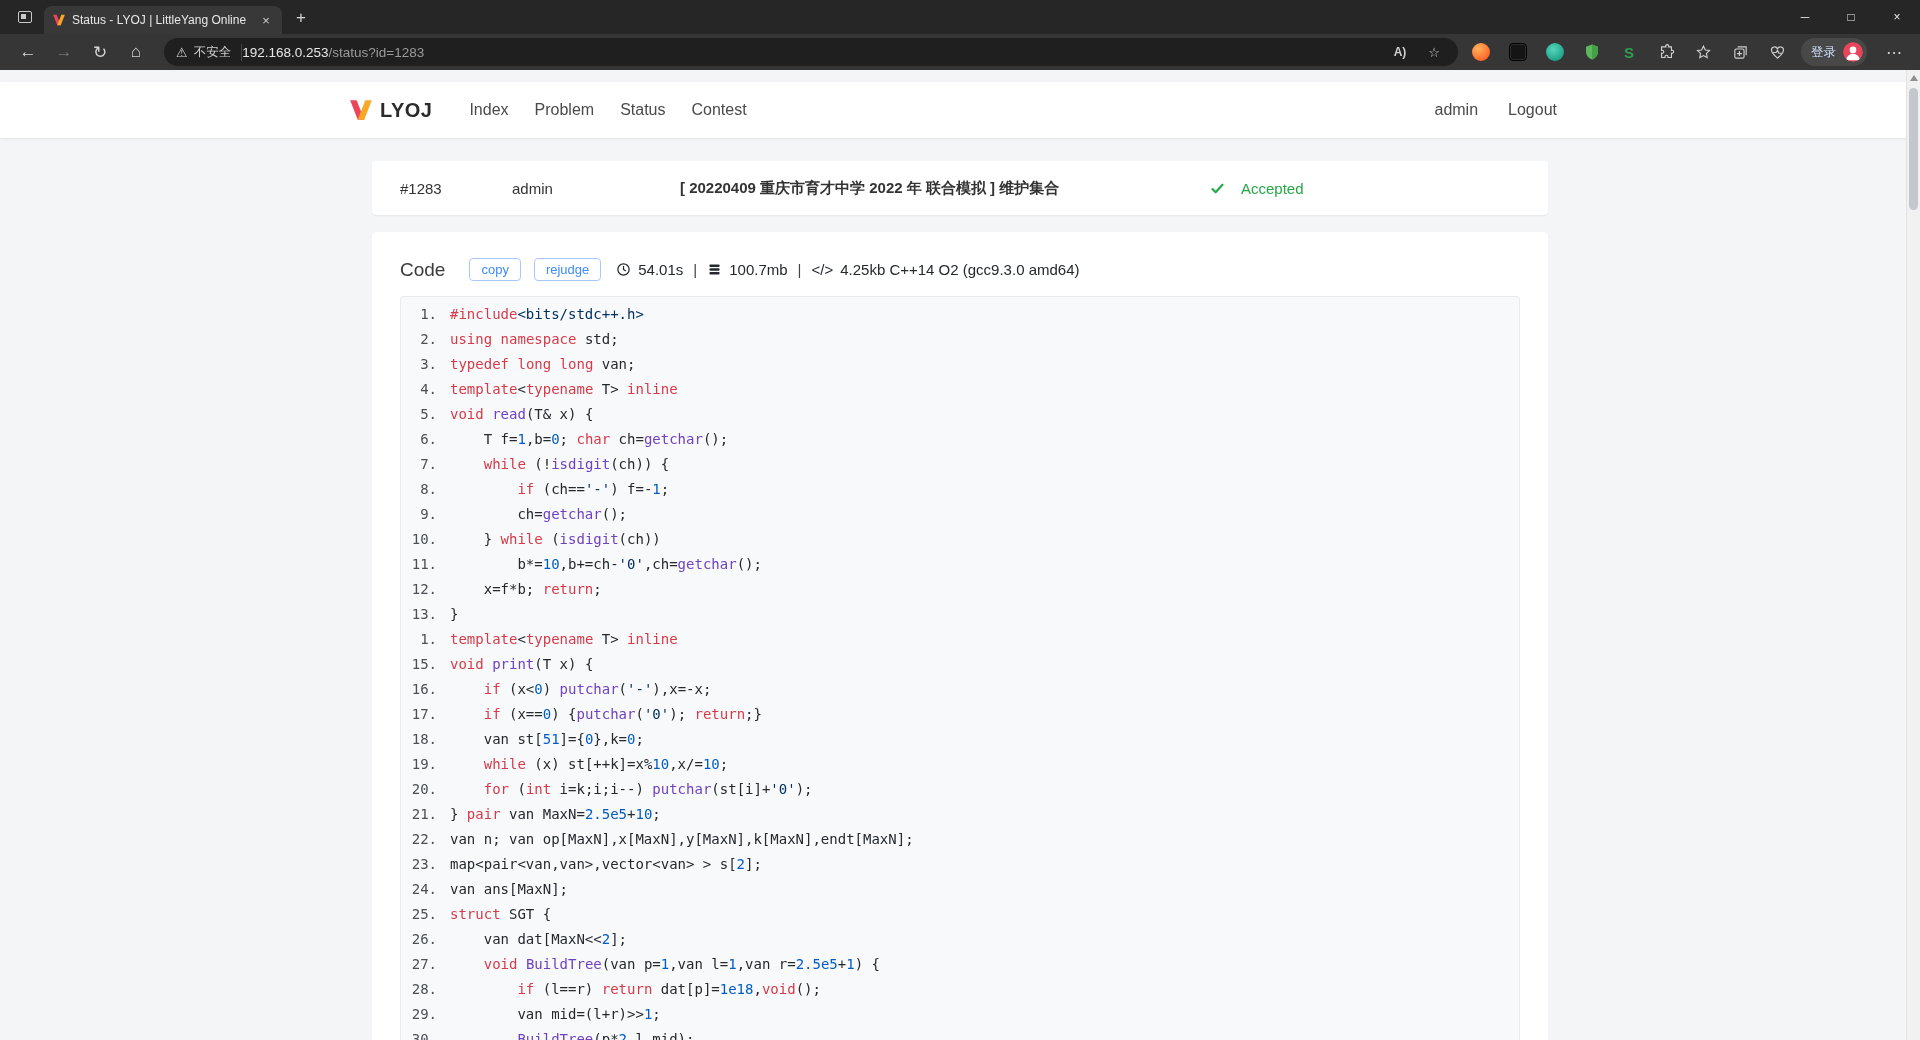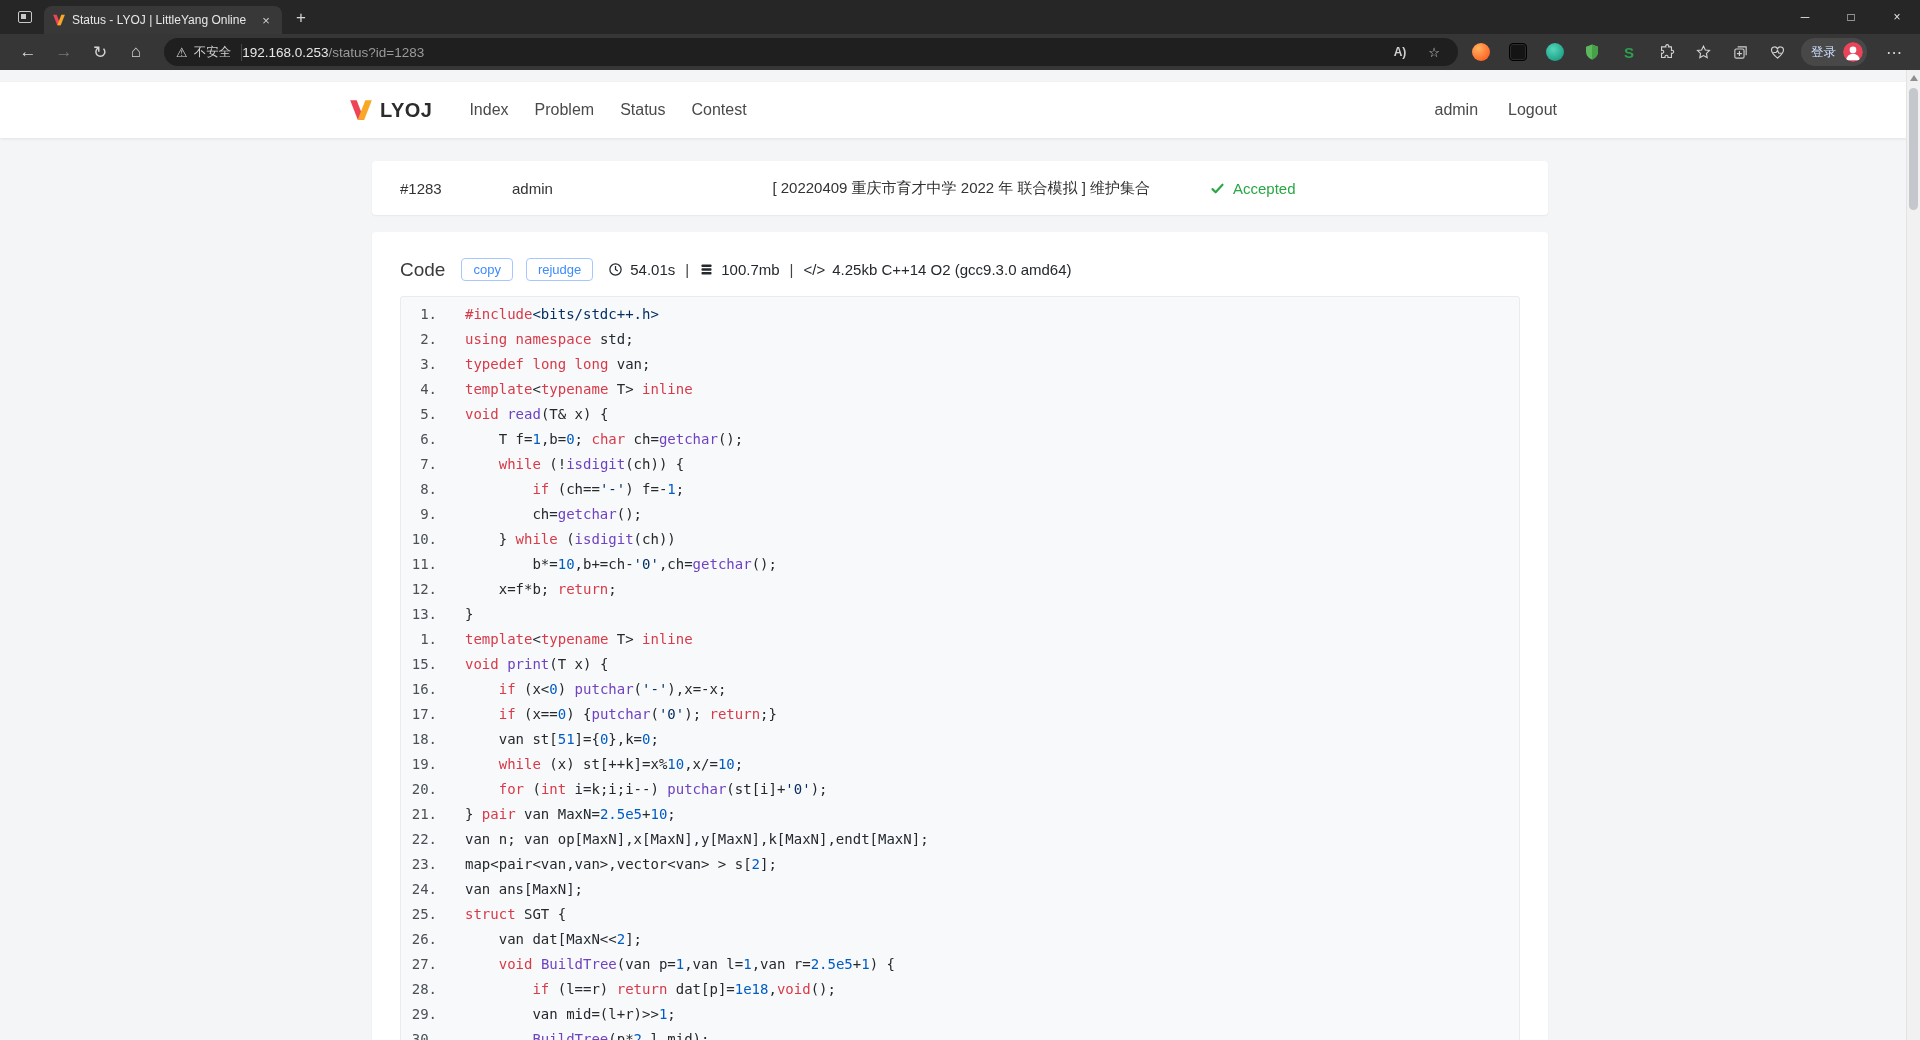--- a/index.html
+++ b/index.html
@@ -52,35 +52,35 @@
   .main-nav { display: flex; align-items: center; margin-left: 24px; }
   .nav-link { font-size: 16px; color: #4a4a4a; padding: 6px 13px; cursor: pointer; }
   .header-right { margin-left: auto; display: flex; align-items: center; }
   .header-right .nav-link { padding: 6px 15px; }
 
   .main { width: 1176px; margin: 0 auto; }
 
   .status-card { margin-top: 23px; height: 54px; background: #fff; border-radius: 4px; box-shadow: 0 1px 2px rgba(0,0,0,0.06); display: flex; align-items: center; padding: 0 28px; font-size: 15px; color: #333; }
   .col-id { width: 112px; flex: none; }
   .col-user { width: 168px; flex: none; }
-  .col-title { flex: 1; text-align: right; padding-right: 40px; color: #333; }
-  .col-verdict { width: 330px; flex: none; padding-left: 20px; display: flex; align-items: center; gap: 8px; color: var(--verdict-green, #28a745); }
+  .col-title { flex: 1; text-align: left; padding-right: 40px; color: #333; font-weight: bold; }
+  .col-verdict { width: 330px; flex: none; padding-left: 20px; display: flex; align-items: center; gap: 16px; color: var(--verdict-green, #28a745); }
 
   .code-card { margin-top: 17px; background: #fff; border-radius: 4px 4px 0 0; box-shadow: 0 1px 2px rgba(0,0,0,0.06); padding: 26px 28px; height: 900px; }
   .code-head { display: flex; align-items: center; }
-  .code-title { font-size: 19px; color: #3a3a3a; margin-right: 16px; }
+  .code-title { font-size: 19px; color: #3a3a3a; margin-right: 24px; }
   .btn-outline { font-size: 13px; color: var(--btn-blue, #3d8bfd); background: #fff; border: 1px solid #a6c8ff; border-radius: 4px; padding: 3px 11px; margin-right: 13px; cursor: pointer; font-family: inherit; }
   .code-meta { display: flex; align-items: center; font-size: 15px; color: #24292e; gap: 7px; margin-left: 2px; }
   .meta-sep { color: #444; margin: 0 3px; }
   .meta-icon { display: flex; align-items: center; }
 
   .code-block { margin-top: 15px; background: #f8f9fa; border: 1px solid #e9ecef; border-radius: 3px; padding: 5px 0 12px 4px; font-family: "DejaVu Sans Mono", "Liberation Mono", monospace; font-size: 14px; overflow: hidden; }
   .code-line { display: flex; height: 25px; line-height: 25px; white-space: pre; }
   .ln { width: 32px; flex: none; text-align: right; color: #4a5056; }
-  .code-text { margin-left: 28px; color: var(--tok-plain, #24292e); }
+  .code-text { margin-left: 13px; color: var(--tok-plain, #24292e); }
   .tok-k { color: var(--tok-keyword, #d73a49); }
   .tok-f { color: var(--tok-function, #6f42c1); }
   .tok-n { color: var(--tok-number, #005cc5); }
   .tok-s { color: var(--tok-string, #032f62); }
 
   
   .scrollbar { position: fixed; top: 70px; right: 0; bottom: 0; width: 14px; background: #f1f1f1; border-left: 1px solid #e3e3e3; z-index: 60; }
   .sb-up { width: 0; height: 0; border-left: 4px solid transparent; border-right: 4px solid transparent; border-bottom: 6px solid #8f8f8f; margin: 5px auto 0; }
   .sb-thumb { position: absolute; top: 18px; left: 2px; right: 2px; height: 122px; background: #c4c7cc; border-radius: 6px; }
 

